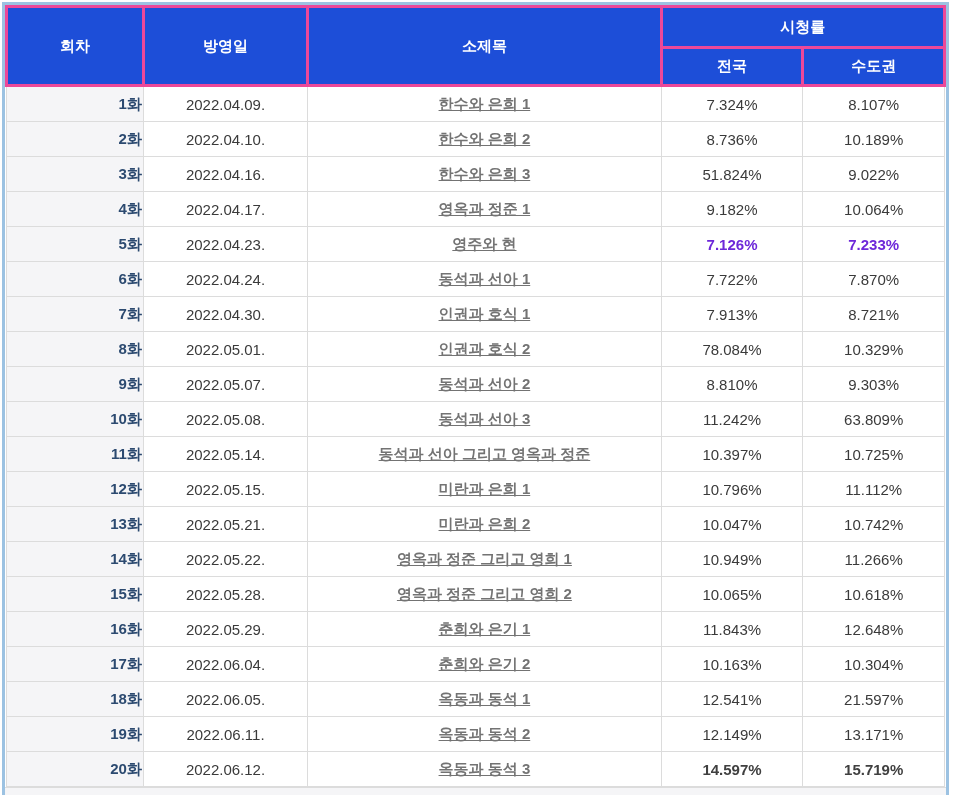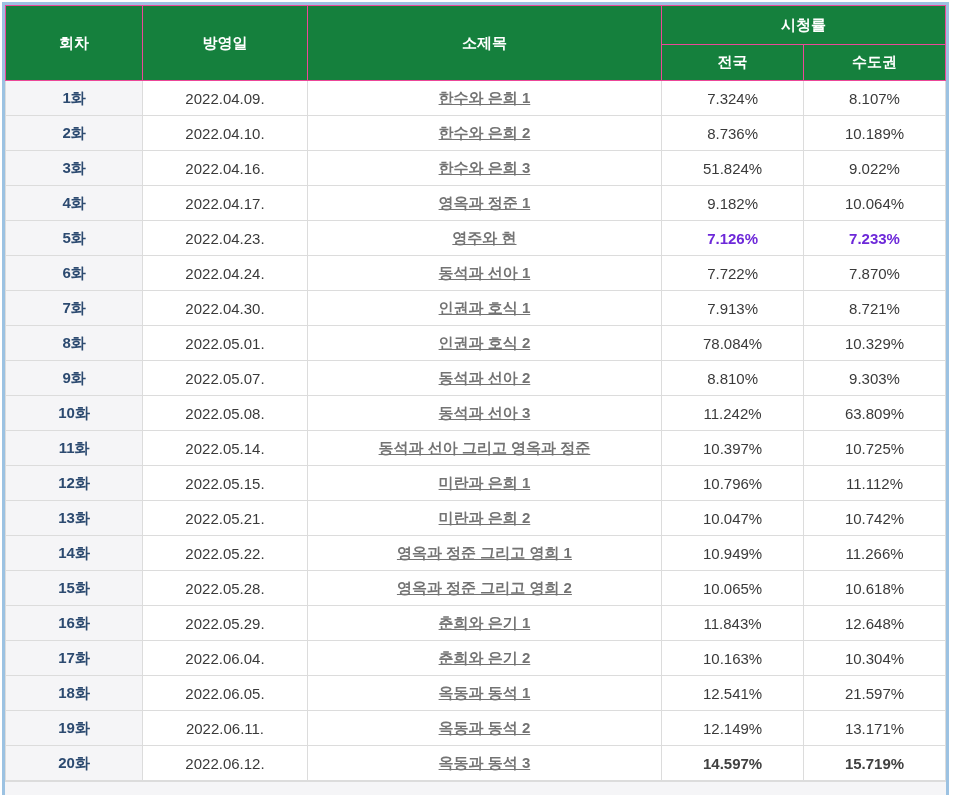--- a/index.html
+++ b/index.html
@@ -26,45 +26,46 @@
     border-collapse: collapse;
     table-layout: fixed;
   }
   col.c-ep    { width: 14.6%; }
   col.c-date  { width: 17.5%; }
   col.c-title { width: 37.7%; }
   col.c-nat   { width: 15.1%; }
   col.c-metro { width: 15.1%; }
 
   thead th {
-    background: #15803d;
+    background: #1d4ed8;
     color: #ffffff;
     font-weight: bold;
     font-size: 15px;
     text-align: center;
-    border: 1px solid #ec4899;
+    border: 3px solid #ec4899;
   }
   thead tr.h-top th    { height: 36px; }
   thead tr.h-bottom th { height: 33px; }
   thead th[rowspan]    { height: 69px; }
 
   tbody td {
     height: 32px;
     text-align: center;
     font-size: 15px;
     border: 1px solid #dcdcdc;
     color: #3a3a3a;
     background: #ffffff;
     overflow: hidden;
     white-space: nowrap;
   }
   tbody td.ep {
     background: #f5f5f7;
     color: #2c4a70;
     font-weight: bold;
+    text-align: right;
   }
   tbody td.title {
     color: #737373;
     font-weight: bold;
     text-decoration: underline;
   }
   tr.hl-min td.rate { color: #6d28d9; font-weight: bold; }
   tr.hl-max td.rate { color: #404040; font-weight: bold; }
 
   .footnotes {

